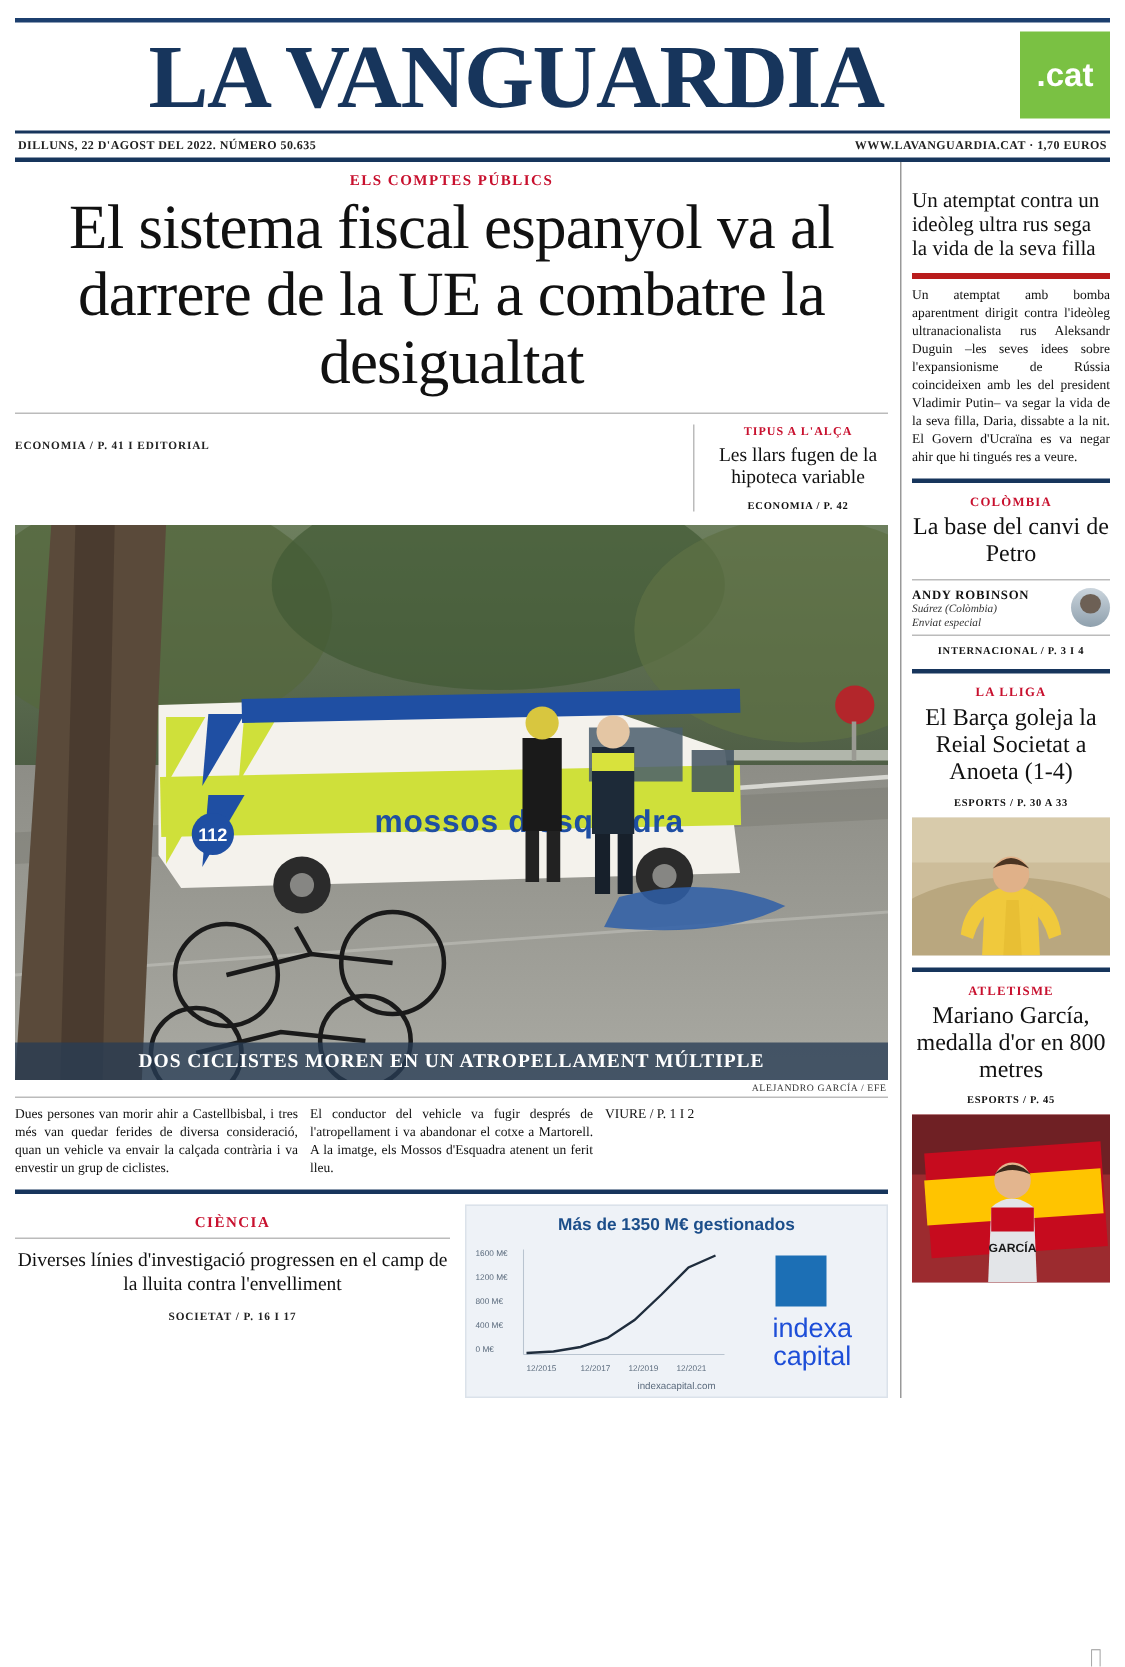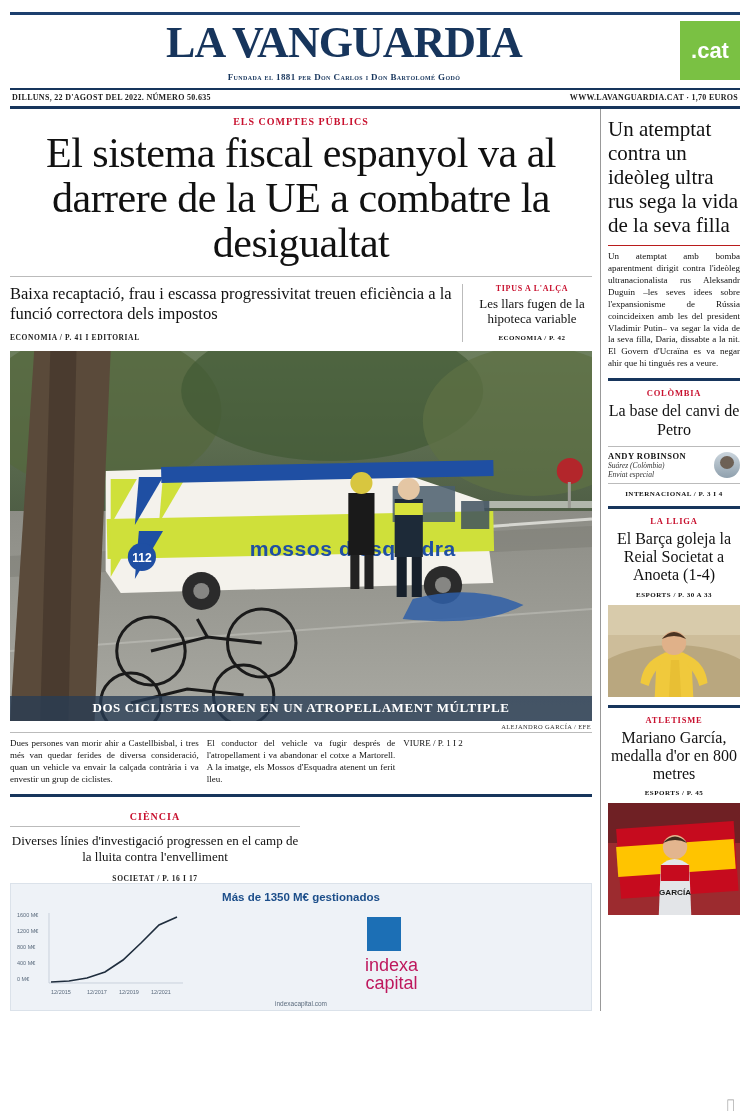--- a/index.html
+++ b/index.html
@@ -16,21 +16,21 @@
   .masthead {
     display: flex; align-items: stretch;
     border-top: 3px solid #1c3f6e;
     padding-top: 6px;
     margin-top: 12px;
   }
   .masthead-main { flex: 1; text-align: center; }
   .logo {
     font-family: "Liberation Serif", serif;
     font-weight: bold;
-    font-size: 44px;
+    font-size: 60px;
     letter-spacing: -1px;
     color: #17355c;
     line-height: 1;
     white-space: nowrap;
   }
   .cat-badge {
     background: #7ac143;
     color: #ffffff;
     font-family: "Liberation Sans", sans-serif;
     font-weight: bold;
@@ -155,21 +155,21 @@
   .caption-col {
     flex: 1;
     font-size: 9px;
     line-height: 1.3;
     text-align: justify;
     padding-right: 8px;
   }
   .caption-col:last-child { padding-right: 0; }
 
   
-  .bottom-row { display: flex; margin-top: 9px; border-top: 3px solid #17355c; padding-top: 7px; flex-direction: column; }
+  .bottom-row { display: flex; margin-top: 9px; border-top: 3px solid #17355c; padding-top: 7px; }
   .ciencia { width: 300px; padding-right: 10px; }
   .ciencia .headline {
     text-align: center;
     font-size: 22px;
     line-height: 1.12;
     margin-bottom: 8px;
   }
   .ciencia .sub {
     text-align: center;
     font-size: 13px;
@@ -195,50 +195,50 @@
     margin-bottom: 4px;
   }
   .ad-body { display: flex; }
   .ad-chart { width: 165px; }
   .ad-brand { flex: 1; display: flex; flex-direction: column; align-items: center; justify-content: center; }
   .ad-logo-sq {
     width: 34px; height: 34px; background: #1c6fb5; margin-bottom: 5px;
   }
   .ad-brand-name {
     font-family: "Liberation Sans", sans-serif;
-    color: #be185d;
+    color: #1d4ed8;
     font-size: 18px;
     line-height: 1.05;
     font-weight: normal;
     text-align: center;
     margin-left: 16px;
   }
   .ad-url {
     position: absolute; bottom: 3px; left: 0; right: 0;
     text-align: center;
     font-family: "Liberation Sans", sans-serif;
     font-size: 6.5px; color: #5b6b7d;
   }
   .axis-lbl {
     font-family: "Liberation Sans", sans-serif;
     font-size: 5.5px; fill: #5b6b7d;
   }
 
   
   .r-headline {
-    font-size: 21px;
+    font-size: 14px;
     line-height: 1.14;
-    margin-top: 9px;
+    margin-top: 19px;
   }
   .r-body {
     font-size: 9px;
     line-height: 1.33;
     text-align: justify;
     margin-top: 7px;
-    border-top: 1px solid #b91c1c;
+    border-top: 4px solid #b91c1c;
     padding-top: 5px;
   }
   .r-sec-kicker {
     text-align: center;
     color: #c8102e;
     font-size: 8.5px;
     font-weight: bold;
     letter-spacing: 0.8px;
     font-variant: small-caps;
     margin: 7px 0 4px 0;
@@ -286,41 +286,39 @@
   }
 </style>
 </head>
 <body>
 
 <div class="page">
 
   <div class="masthead">
     <div class="masthead-main">
       <div class="logo">LA VANGUARDIA</div>
-      <div class="founded">Fundada el 1881 per Don Carlos i Don Bartolomé Godó</div>
     </div>
     <div class="cat-badge">.cat</div>
   </div>
   <div class="rule-blue"></div>
   <div class="infoline">
     <span>DILLUNS, 22 D'AGOST DEL 2022. NÚMERO 50.635</span>
     <span>WWW.LAVANGUARDIA.CAT  ·  1,70 EUROS</span>
   </div>
   <div class="rule-thick"></div>
 
   <div class="grid">
 
     <div class="col-left">
 
       <div class="kicker">ELS COMPTES PÚBLICS</div>
       <h1 class="headline-main">El sistema fiscal espanyol va al darrere de la UE a combatre la desigualtat</h1>
 
       <div class="lead-sub-row">
         <div class="lead-sub">
-          <div class="subhead">Baixa recaptació, frau i escassa progressivitat treuen eficiència a la funció correctora dels impostos</div>
           <div class="credit">ECONOMIA / P. 41 I EDITORIAL</div>
         </div>
         <div class="side-box">
           <div class="side-kicker">TIPUS A L'ALÇA</div>
           <div class="side-title">Les llars fugen de la hipoteca variable</div>
           <div class="side-credit">ECONOMIA / P. 42</div>
         </div>
       </div>
 
       <div class="photo-wrap">

